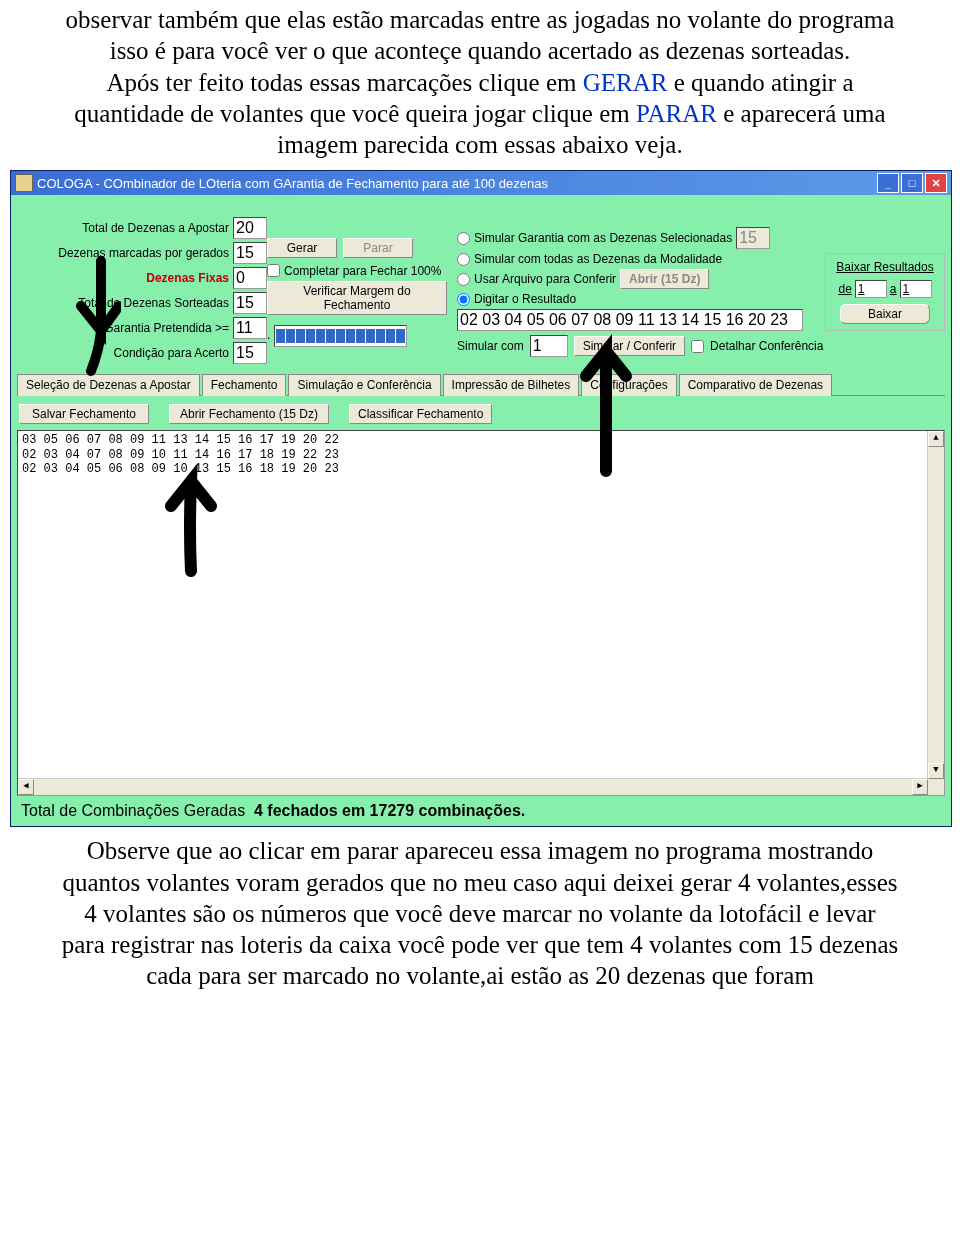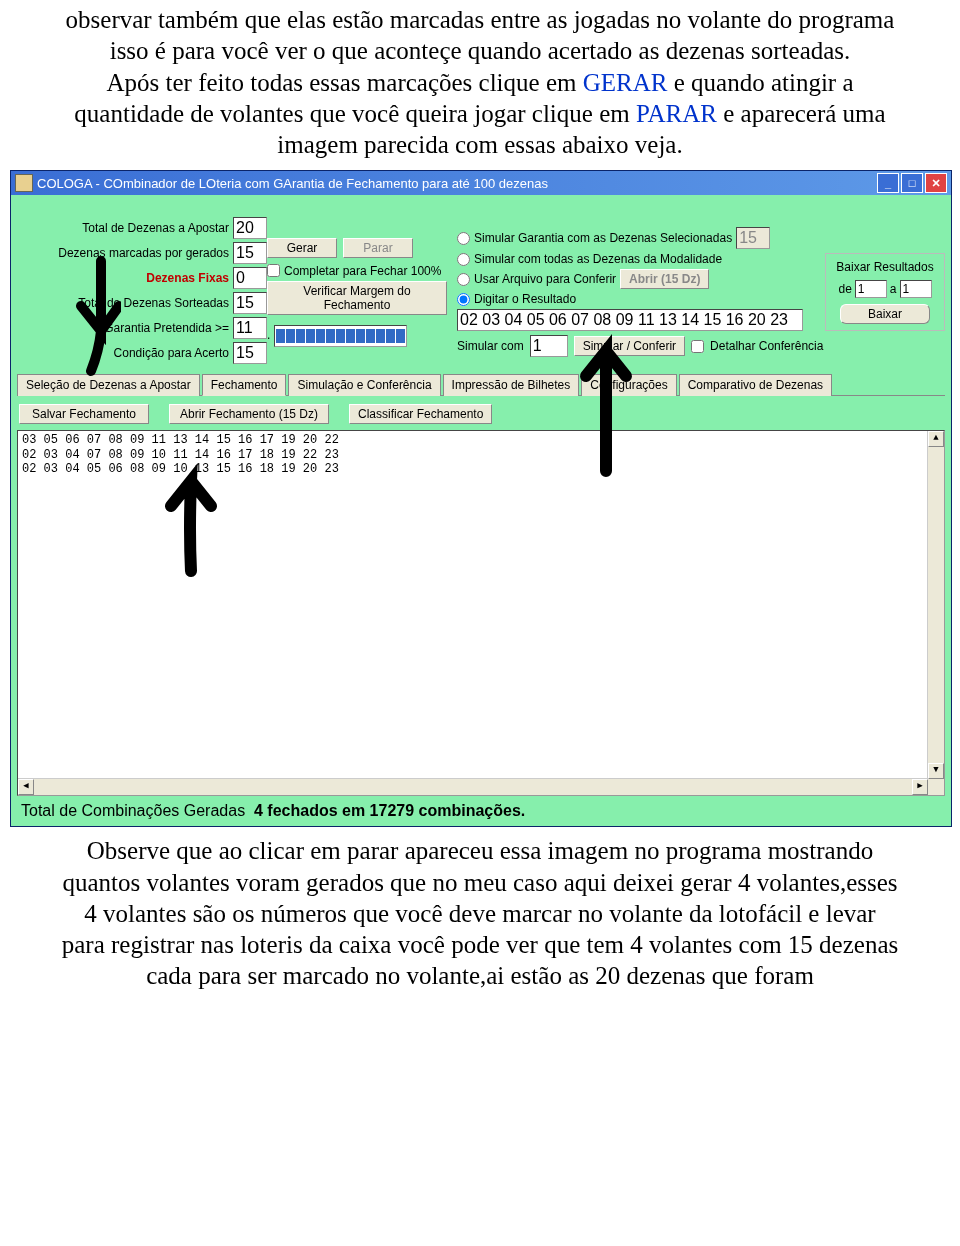--- a/index.html
+++ b/index.html
@@ -114,20 +114,21 @@
     align-items: center;
   }
   .progress .seg { width: 9px; height: 14px; background: #316ac5; }
   
   .sim-row { display: flex; align-items: center; gap: 6px; margin-top: 4px; }
   
   .far-box {
     border: 1px solid #bbb;
     padding: 6px;
     text-align: center;
+    text-decoration: underline;
   }
   .far-inputs { display: flex; align-items: center; justify-content: center; gap: 3px; margin: 6px 0; }
   .far-inputs input { width: 26px; border: 1px inset #999; font-size: 12px; padding: 1px 2px; }
   
   .tabs {
     display: flex;
     border-bottom: 1px solid #888;
     margin: 4px 6px 0 6px;
     font-size: 12px;
   }

